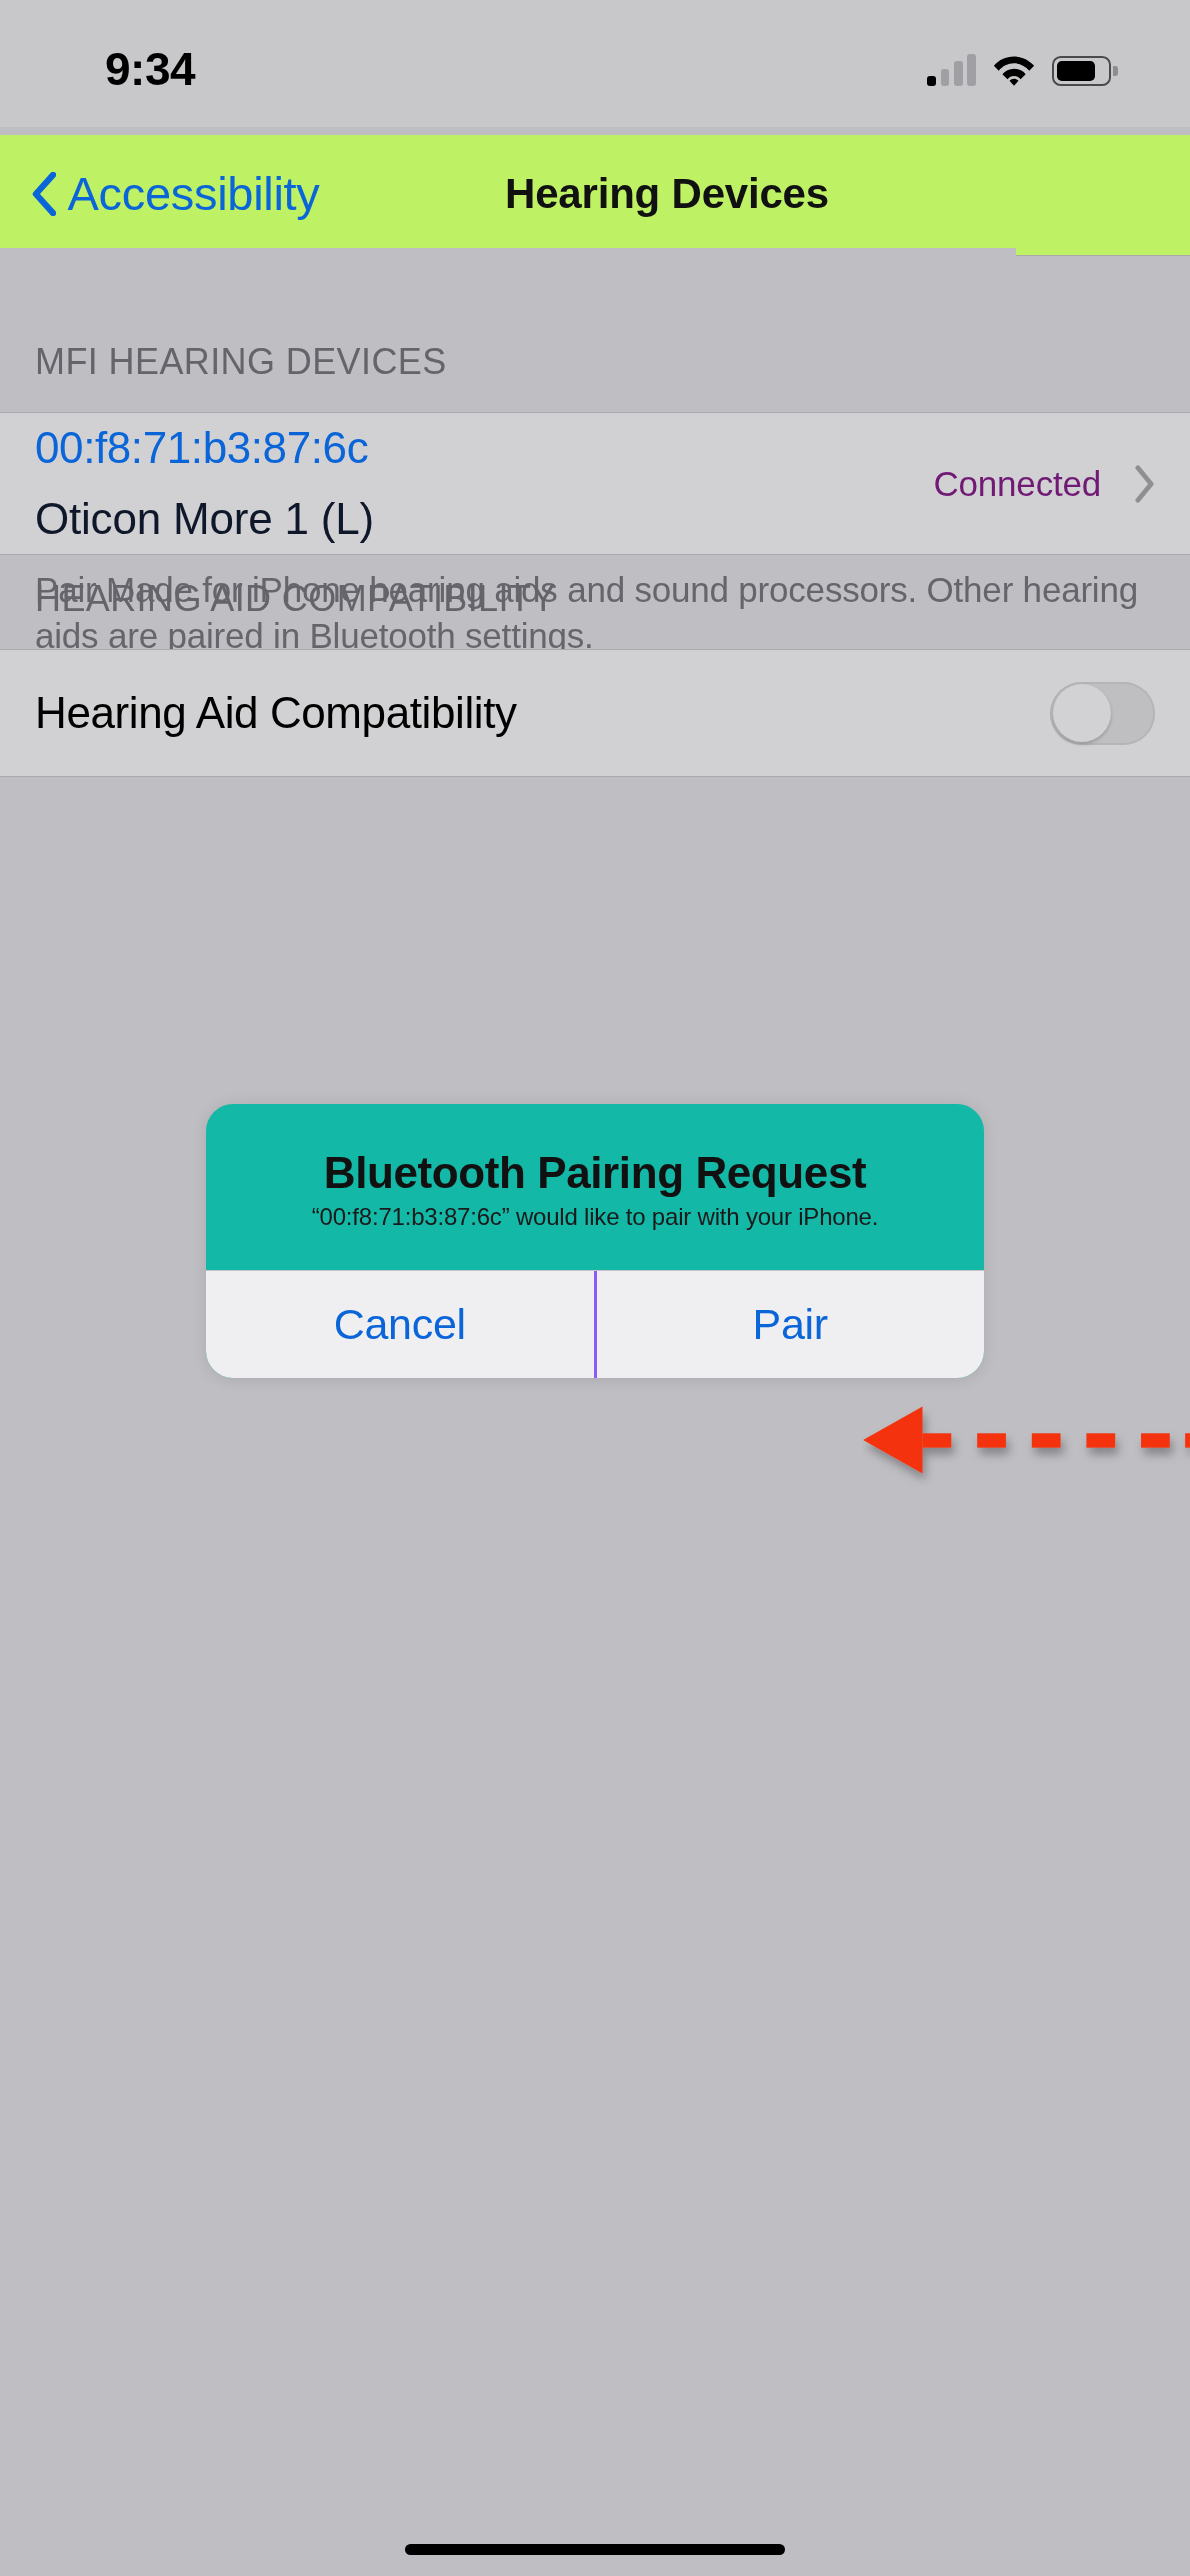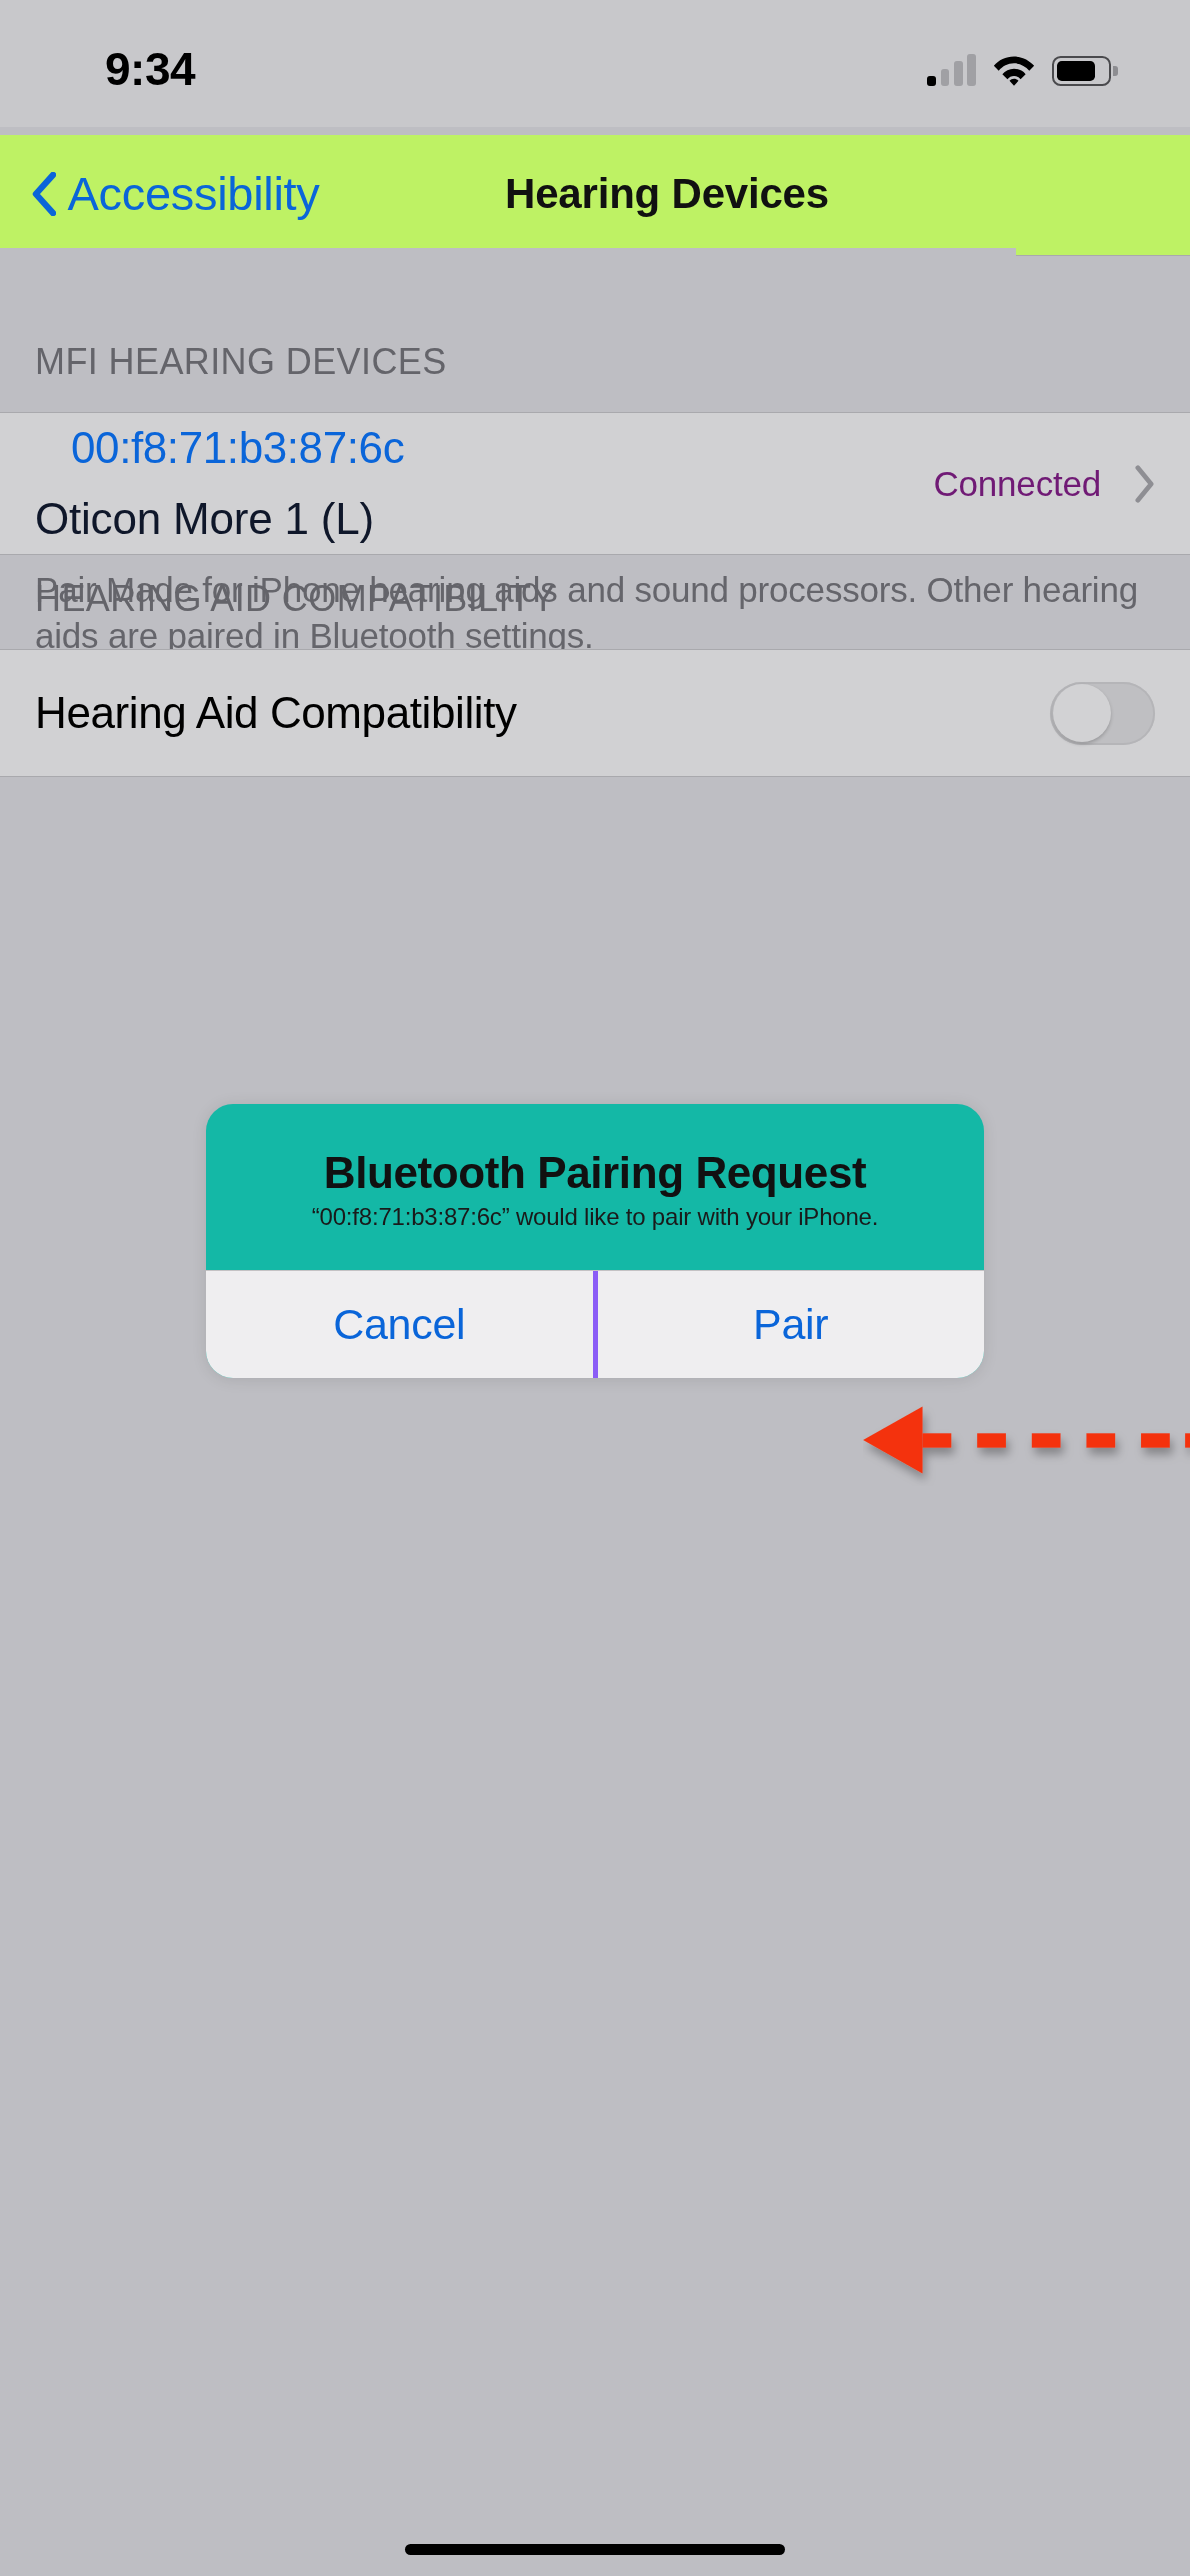--- a/index.html
+++ b/index.html
@@ -159,21 +159,20 @@
     display: flex;
     align-items: center;
     cursor: pointer;
   }
   .device-texts { flex: 1; }
   .device-mac {
     font-size: 44px;
     color: #0a65d9;
     line-height: 1.12;
     letter-spacing: -0.4px;
-    margin-left: 36px;
   }
   .device-sub {
     font-size: 44px;
     color: #0f172a;
     margin-top: 22px;
     letter-spacing: -0.2px;
   }
   .device-status {
     font-size: 35px;
     color: #701a75;
@@ -267,21 +266,21 @@
     flex: 1;
     display: flex;
     align-items: center;
     justify-content: center;
     font-size: 43px;
     color: #0a65d9;
     cursor: pointer;
     letter-spacing: -0.3px;
     background: #efeef0;
   }
-  .alert-btn + .alert-btn { border-left: 5px solid #8b5cf6; }
+  .alert-btn + .alert-btn { border-left: 3px solid #8b5cf6; }
 
   
   .annotation-arrow {
     position: absolute;
     left: 863px;
     top: 1394px;
     width: 328px;
     height: 92px;
     z-index: 30;
     pointer-events: none;

